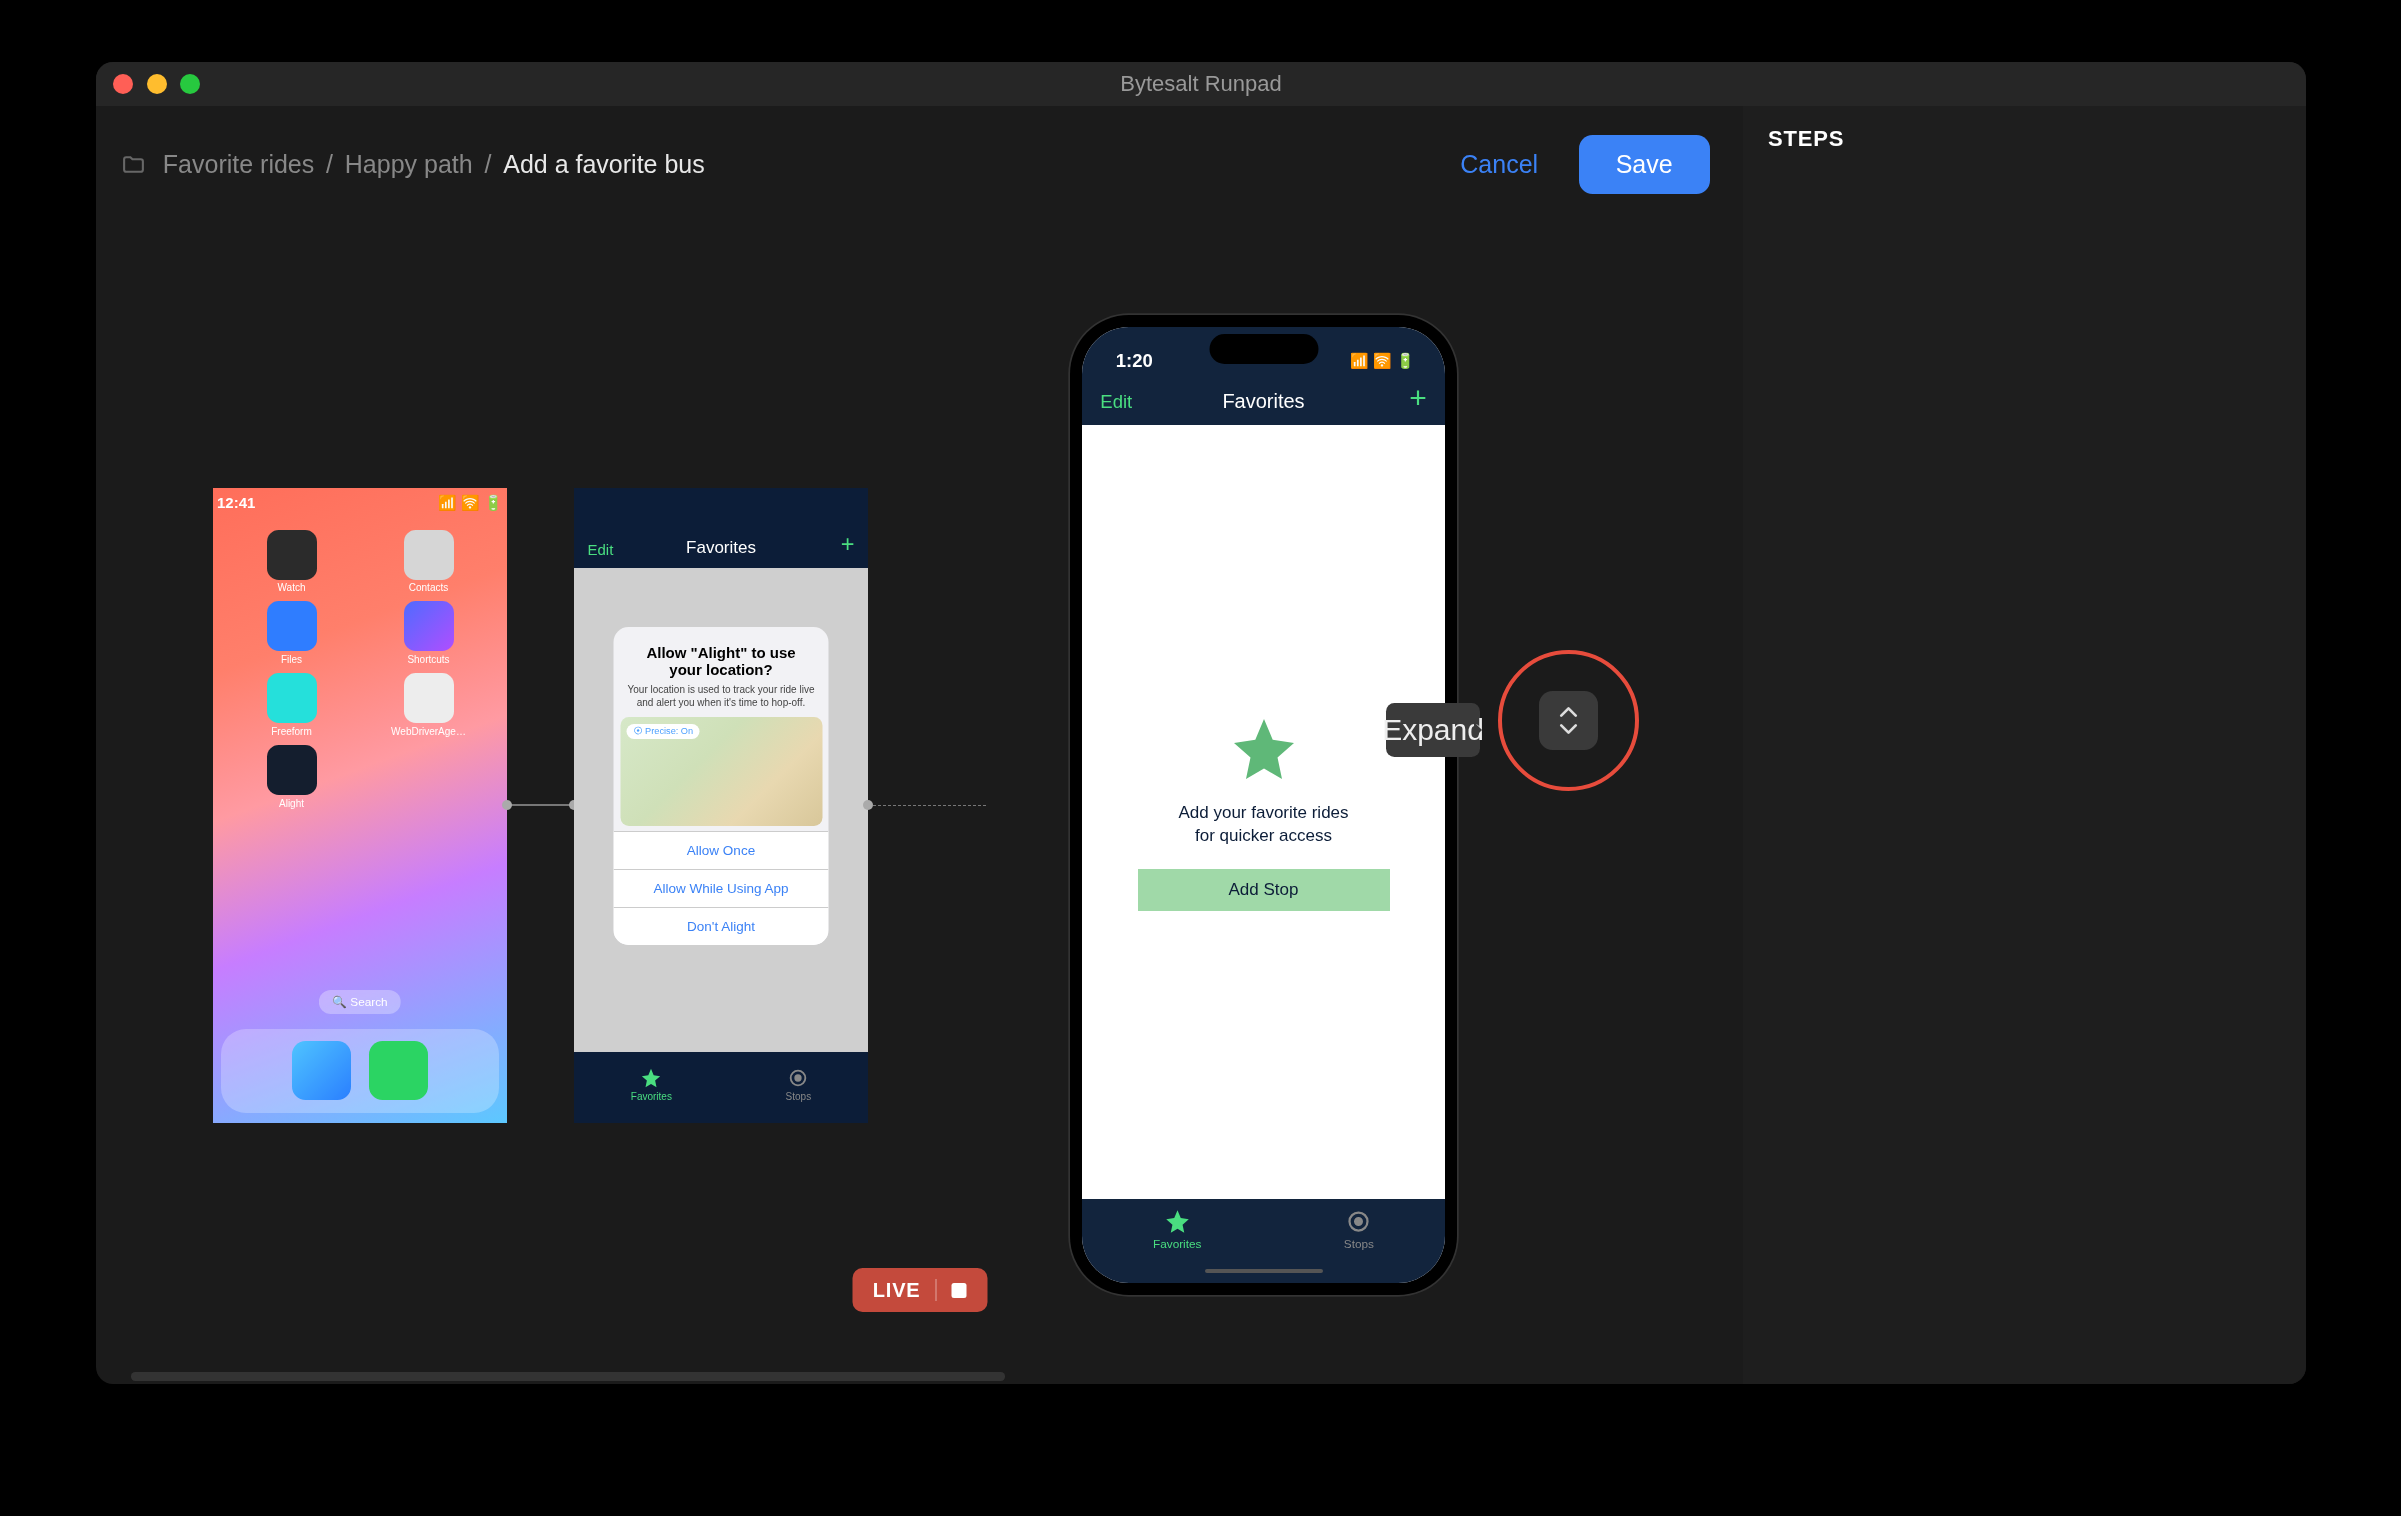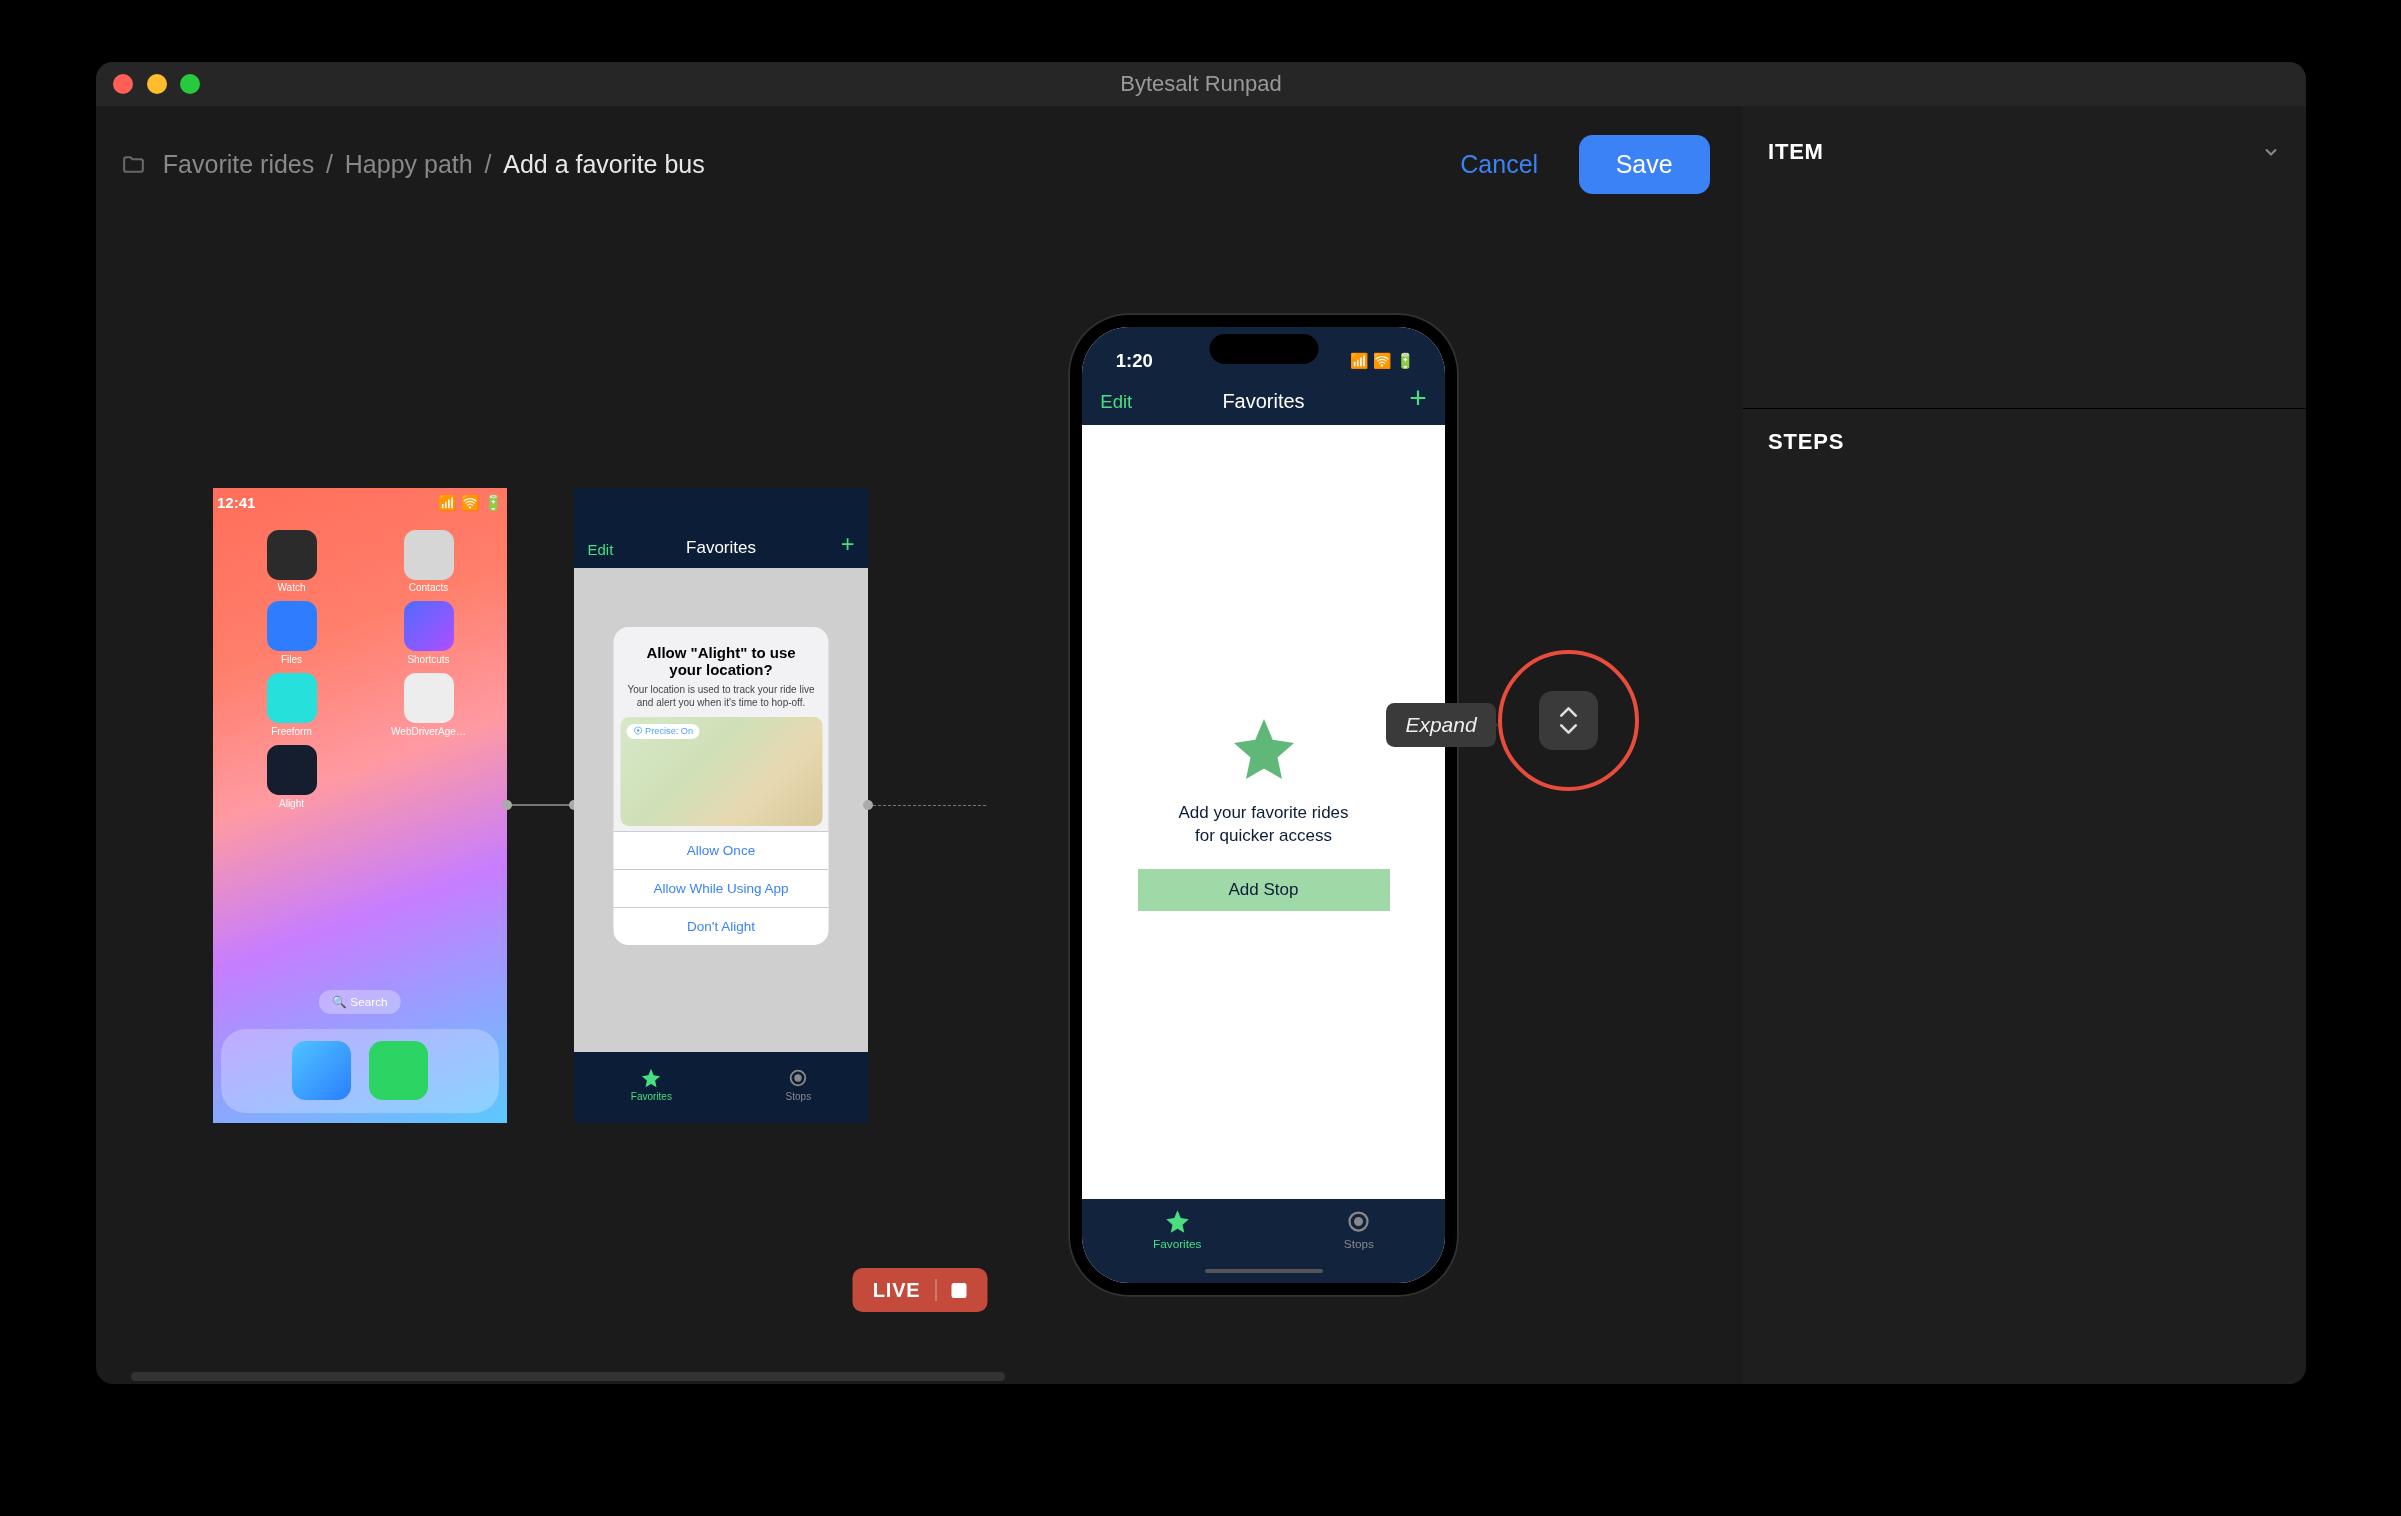--- a/index.html
+++ b/index.html
@@ -419,30 +419,29 @@
     display: flex;
     align-items: center;
     justify-content: center;
     color: #ddd;
   }
   .tooltip {
     position: absolute;
     right: 148px;
     background: #3a3a3a;
     color: #eee;
-    font-size: 21px;
+    font-size: 30px;
     padding: 10px 18.5px;
     border-radius: 8.4px;
     display:flex;
     align-items:center;
     left: 1265px;
     top: 505px;
-    width: 110px;
+    width: 94px;
     justify-content:center;
-    font-style:italic;
   }
   .tooltip::after {
     content:'';
     position:absolute;
     right:-10px;
     top:50%;
     transform:translateY(-50%);
     border:8.4px solid transparent;
     border-left-color:#3a3a3a;
   }
@@ -682,29 +681,20 @@
           <span class="live-text">LIVE</span>
           <span class="live-sep"></span>
           <span class="live-sq"></span>
         </div>
 
         <div class="scrollbar"></div>
       </div>
     </div>
 
     <div class="sidebar">
-      <div class="side-section">
-        <div class="side-row">
-          <span class="side-label">ITEM</span>
-          <svg class="chev" viewBox="0 0 24 24" fill="none" stroke="#888" stroke-width="2.5">
-              <polyline points="6 9 12 15 18 9"></polyline>
-            </svg>
-        </div>
-        <div class="side-gap"></div>
-      </div>
       <div class="side-section" style="border-bottom:none">
         <div class="side-row short">
           <span class="side-label">STEPS</span>
         </div>
       </div>
     </div>
   </div>
 </div>
 
 

